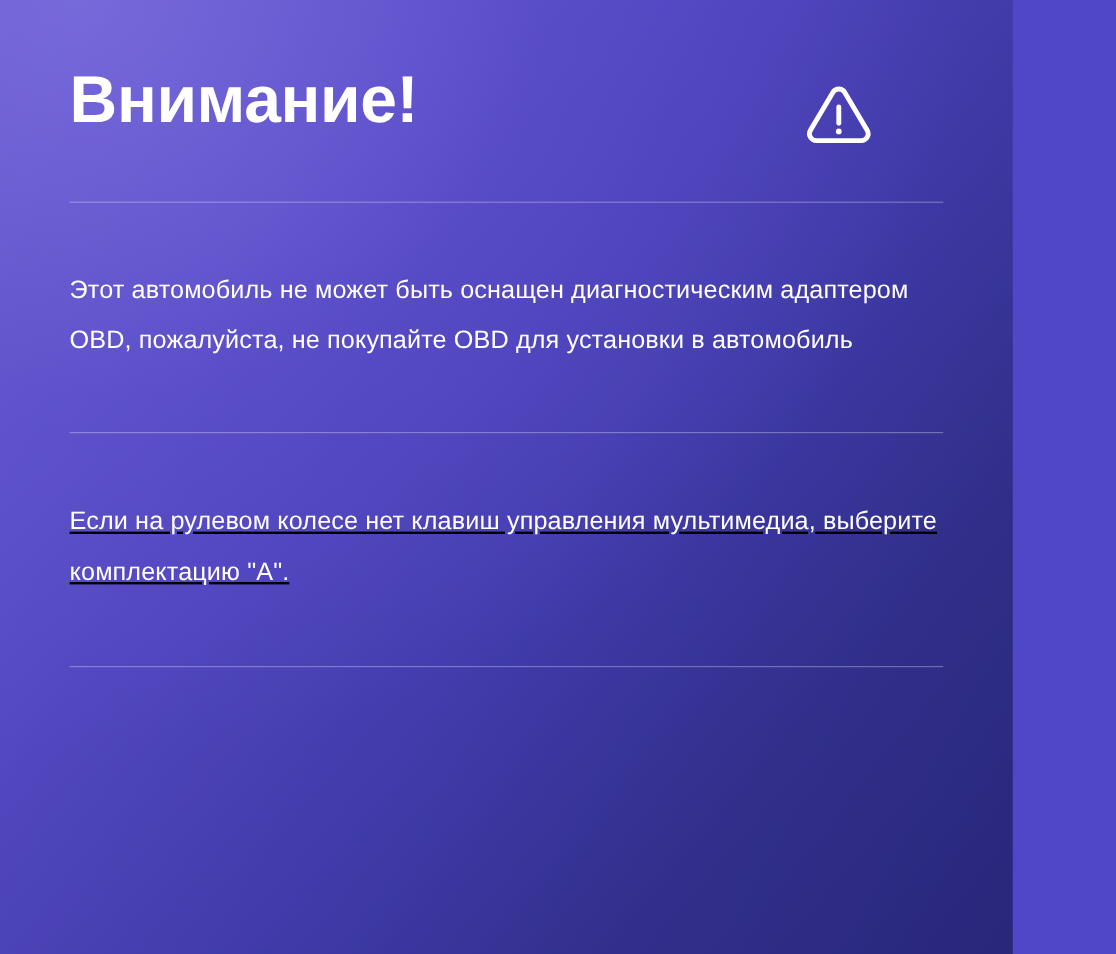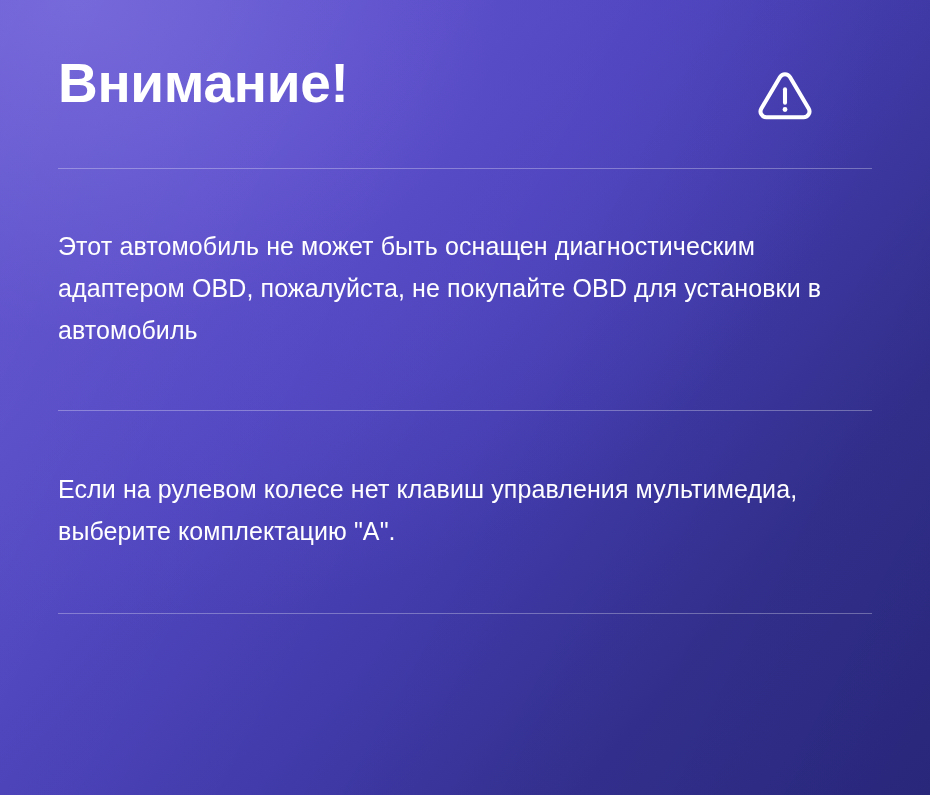--- a/index.html
+++ b/index.html
@@ -11,21 +11,21 @@
   body {
     width: 930px;
     height: 795px;
     overflow: hidden;
     font-family: "Liberation Sans", "DejaVu Sans", sans-serif;
     background: #4f46c8;
   }
 
   #notice-card {
     position: relative;
-    width: 930px;
+    width: 844px;
     height: 795px;
     box-sizing: border-box;
     background:
       radial-gradient(120% 110% at 8% 0%, rgba(114,100,218,0.95) 0%, rgba(92,78,203,0.55) 38%, rgba(60,52,160,0.0) 72%),
       linear-gradient(131deg, #6257cf 0%, #5a4fca 18%, #4e44bd 38%, #413bab 58%, #343192 78%, #2c2b88 100%);
     overflow: hidden;
   }
 
   
   #notice-card::after {
@@ -80,32 +80,33 @@
     height: 1px;
     width: 100%;
     background: rgba(255,255,255,0.30);
     border: 0;
     margin: 0;
   }
 
   
   .note {
     color: #ffffff;
-    font-size: 25px;
+    font-size: 21px;
     line-height: 42px;
     font-weight: 400;
     letter-spacing: 0.1px;
   }
 
   #note-block-1 {
     padding: 31px 0 34px 0;
   }
 
   #note-block-2 {
     padding: 32px 0 36px 0;
+    text-decoration: underline;
   }
 
   #note-block-3 {
     padding: 32px 0 0 0;
   }
 
   #note-text-3 {
     text-align: justify;
     text-align-last: left;
   }

